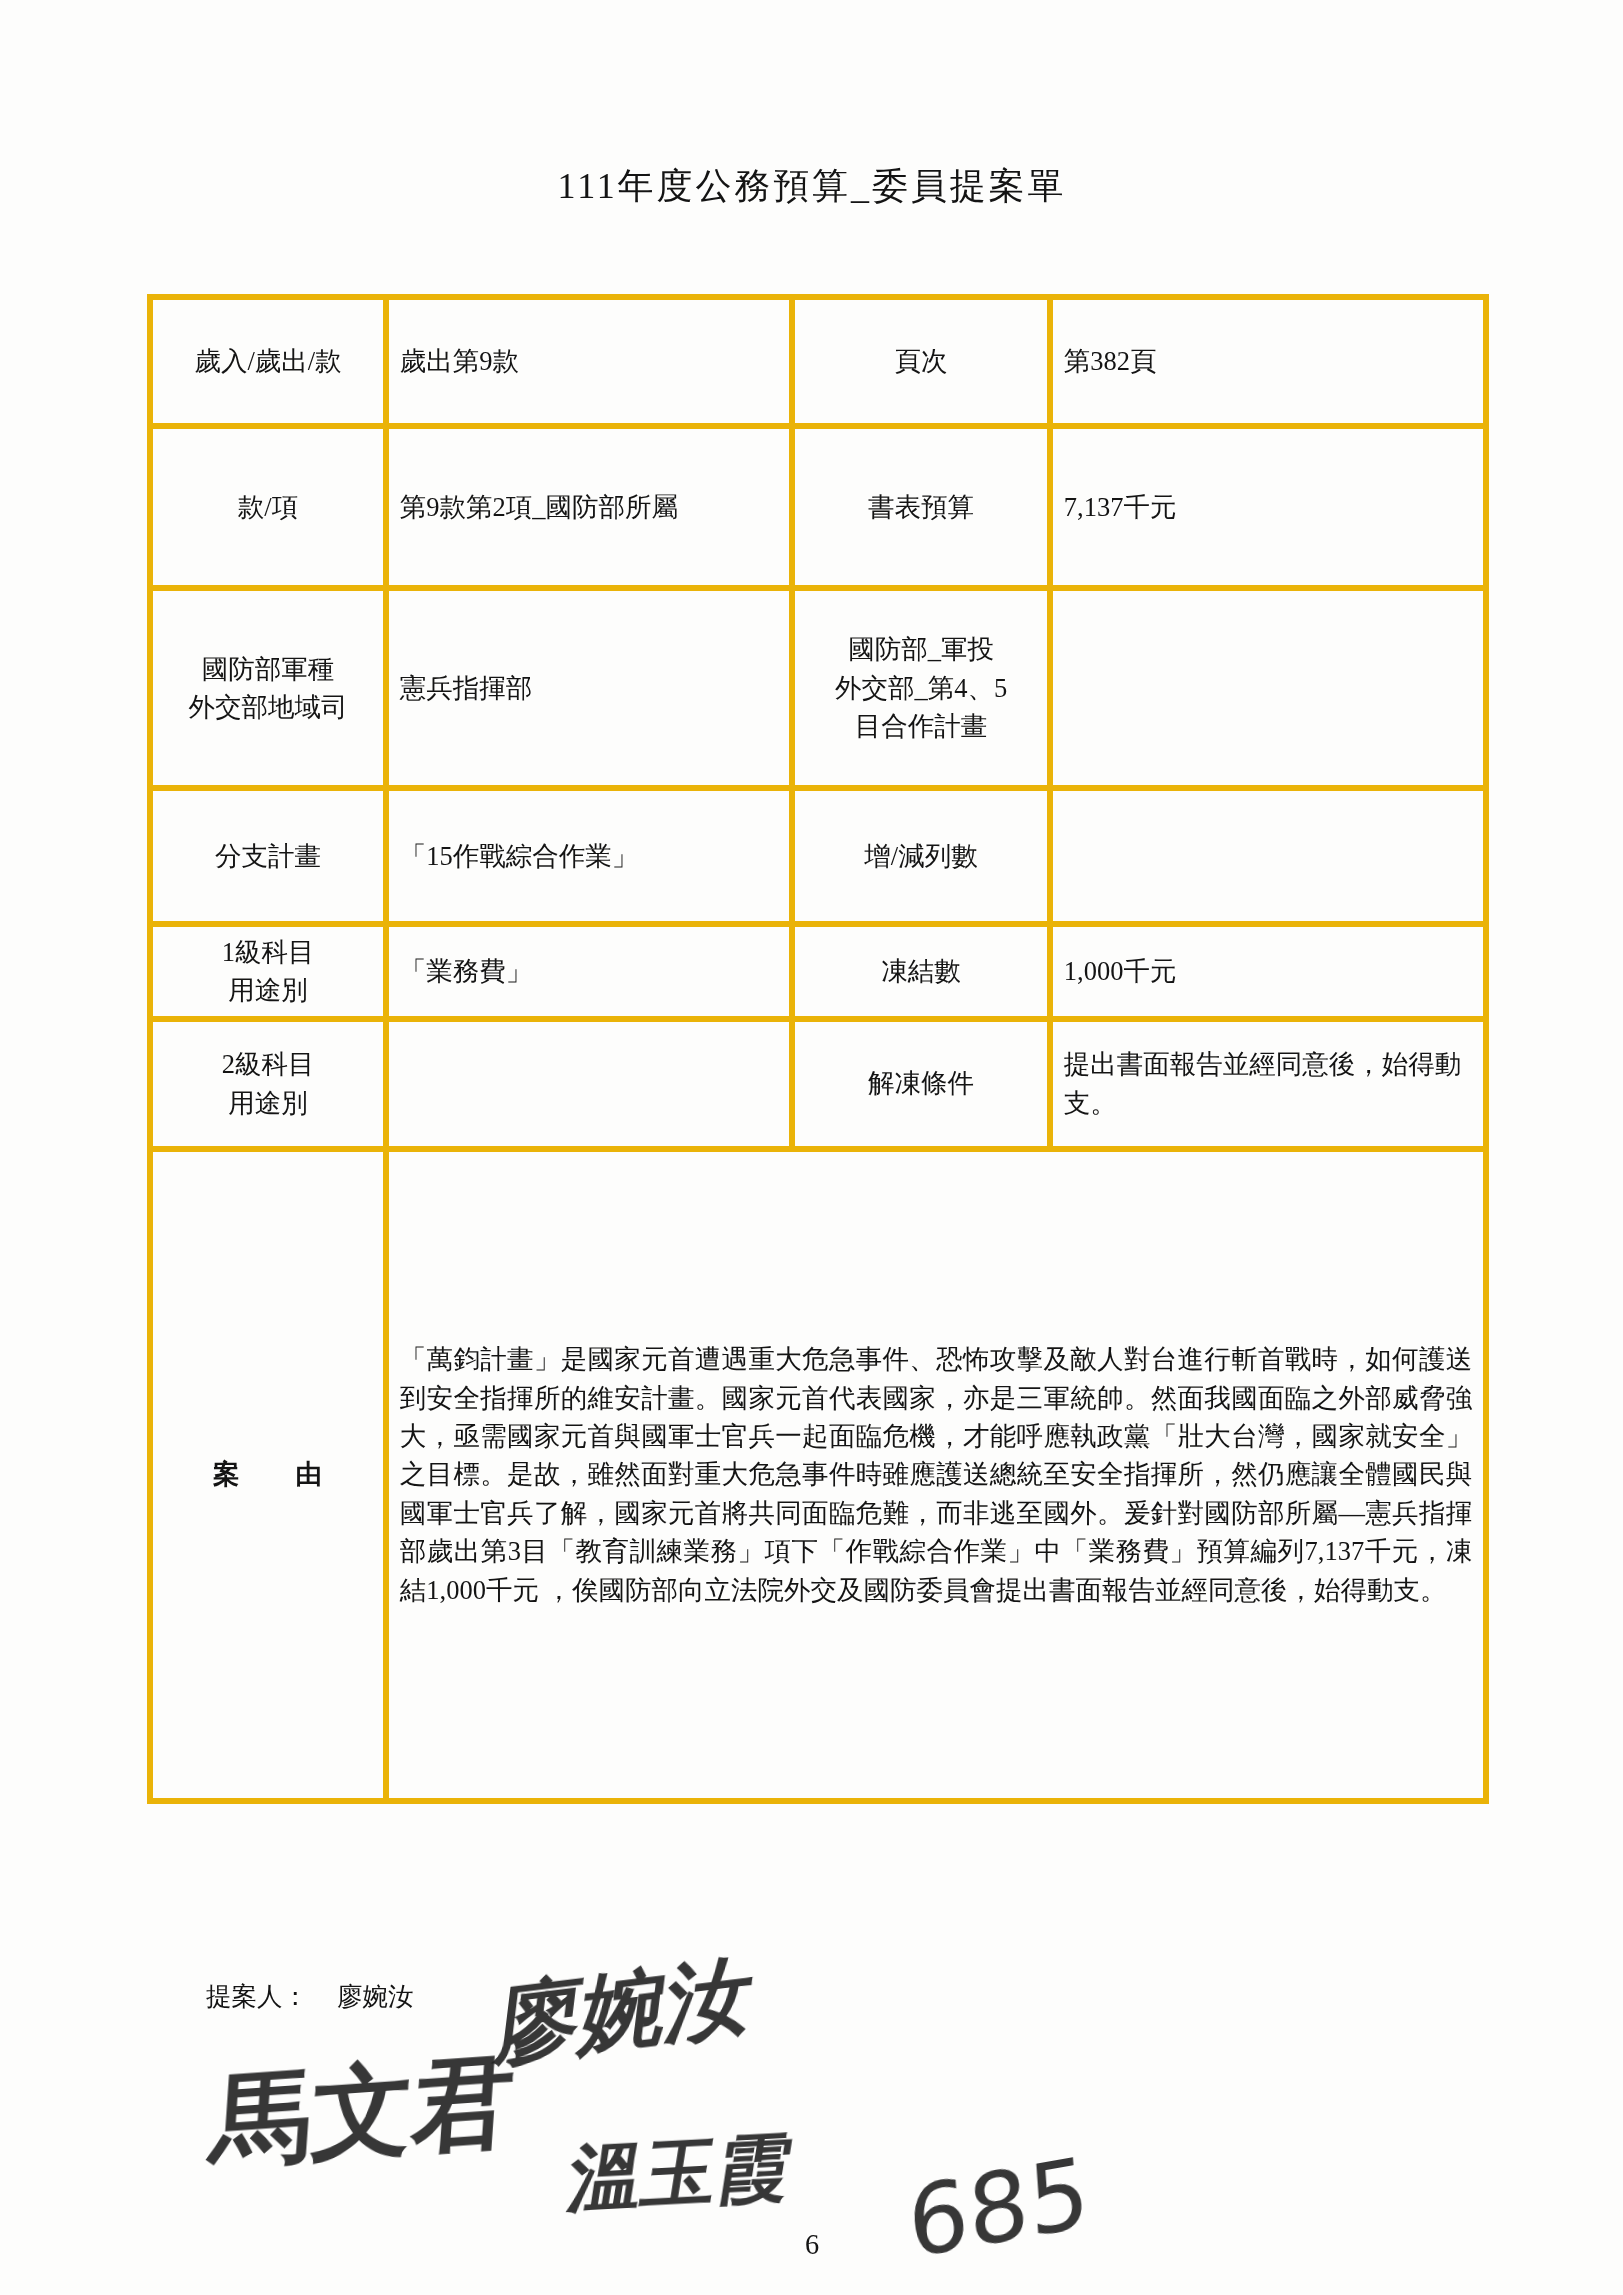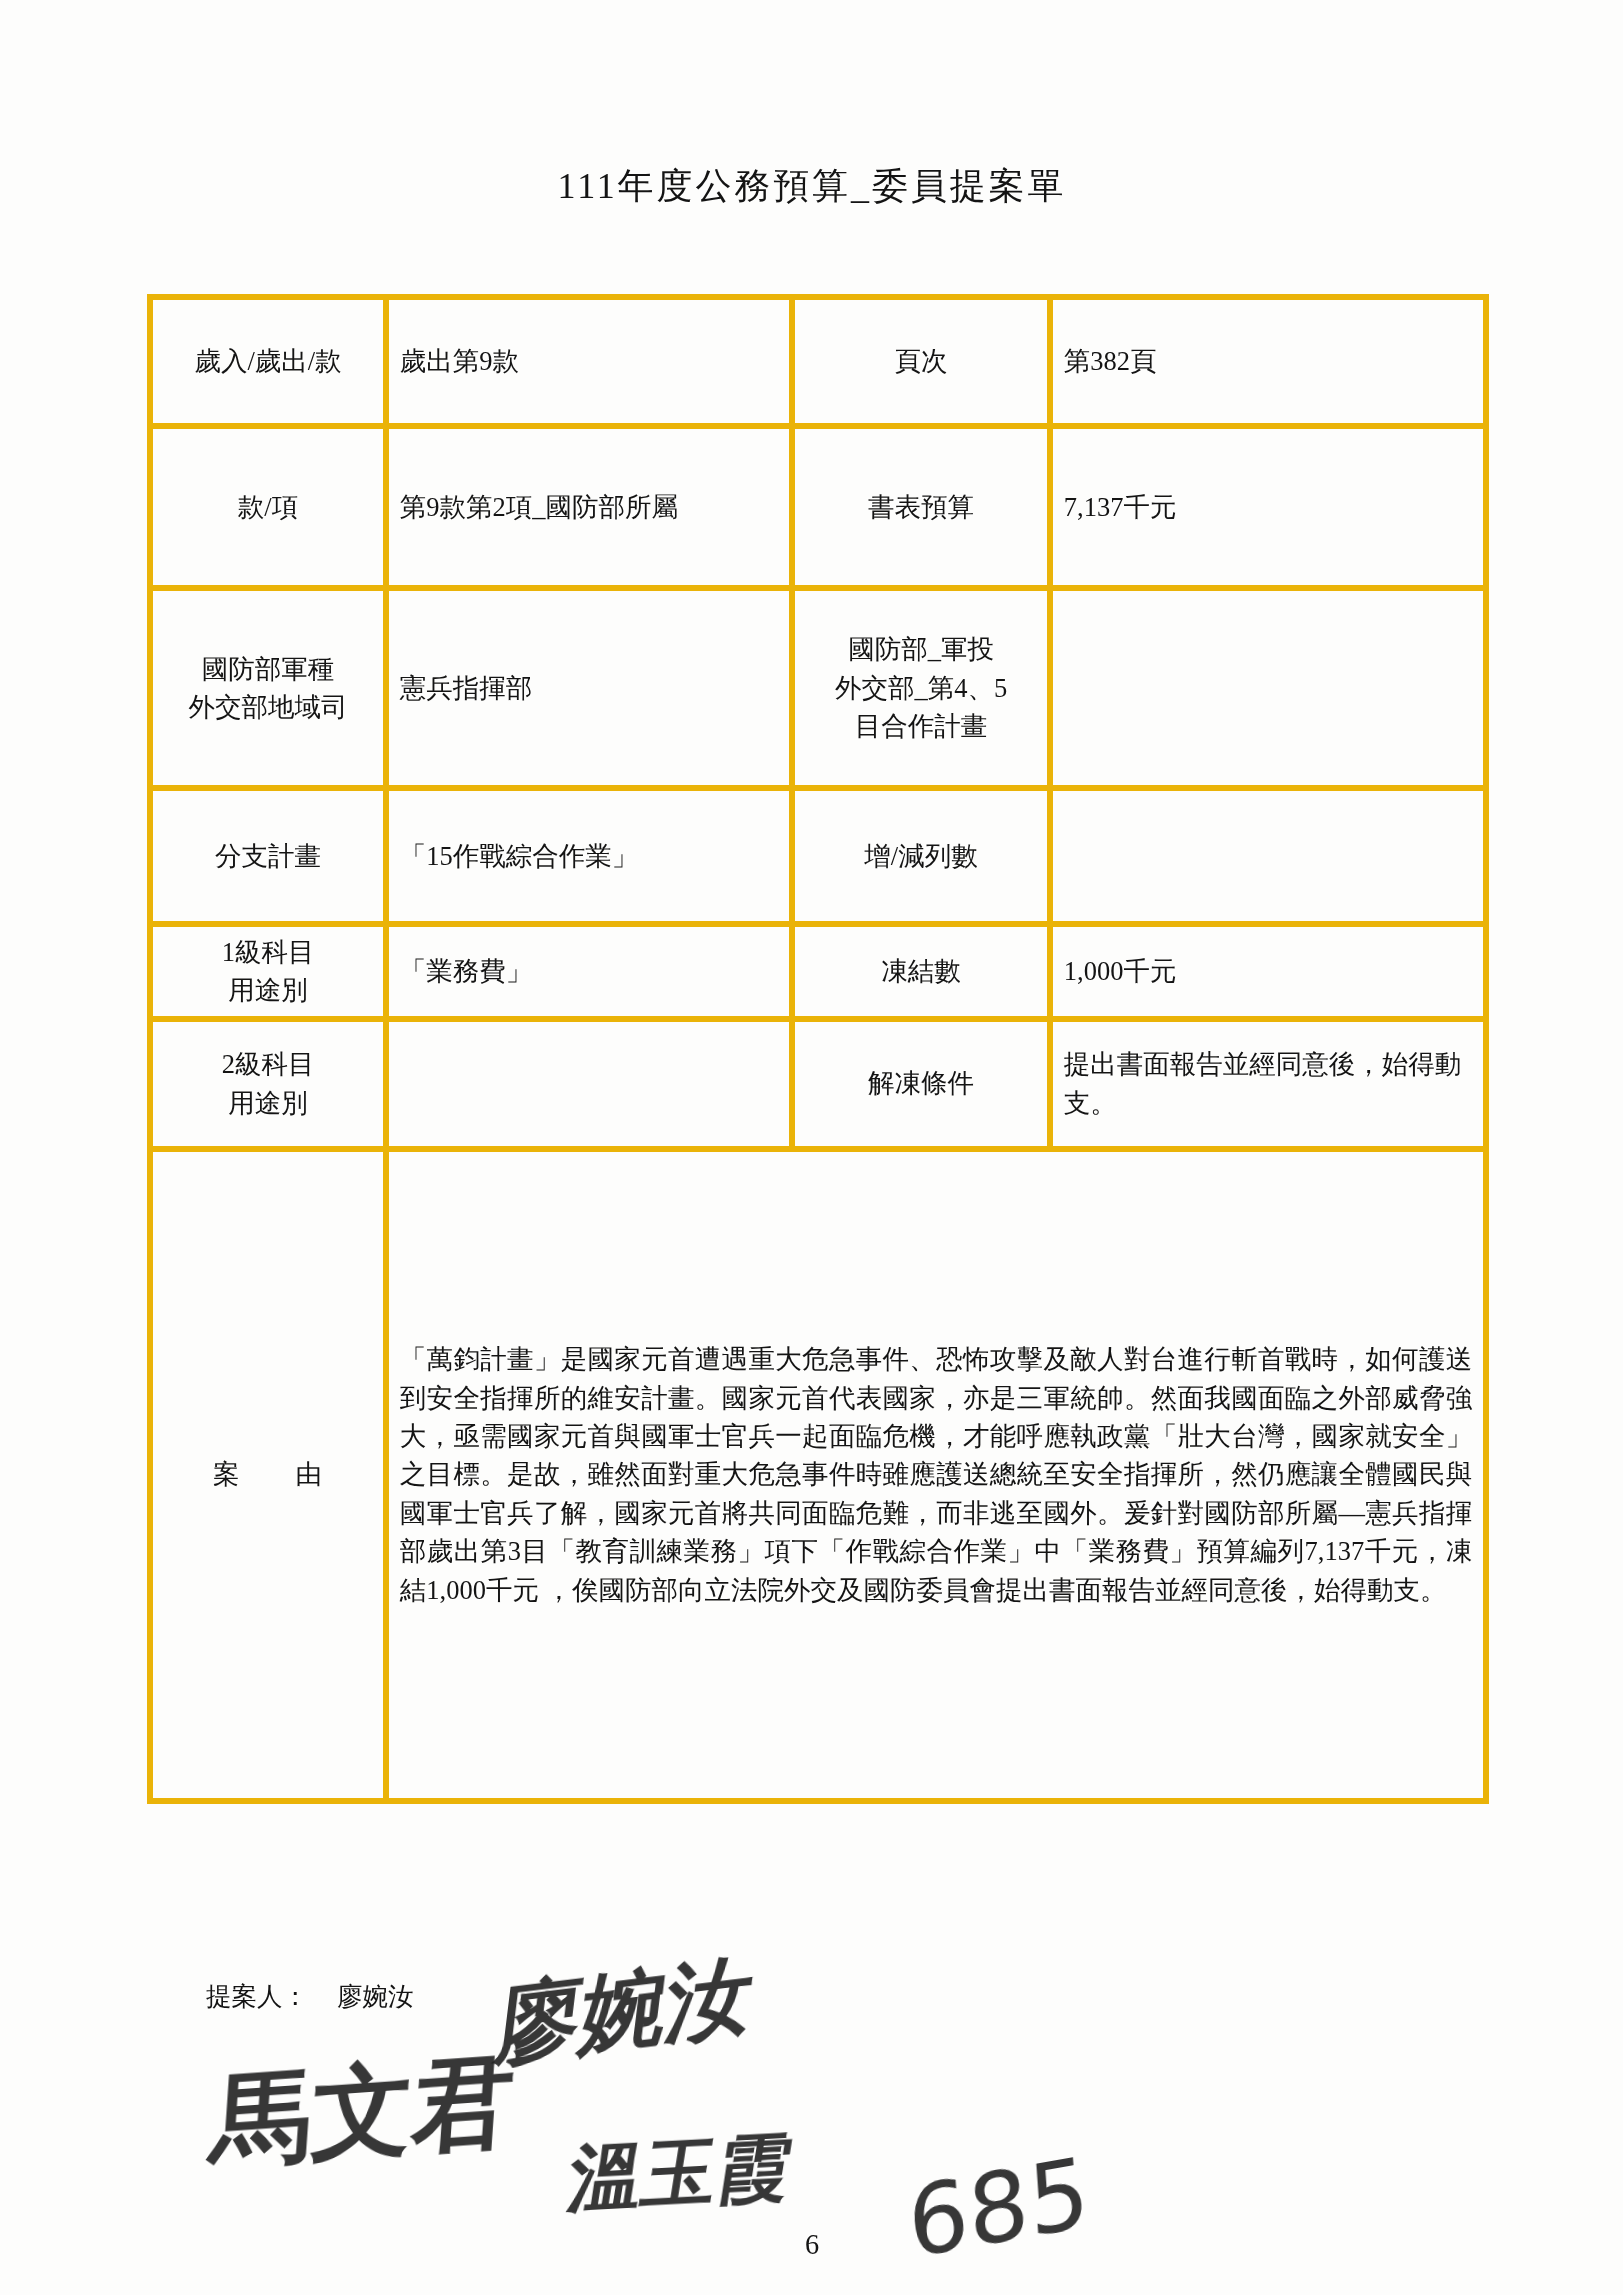--- a/index.html
+++ b/index.html
@@ -27,21 +27,21 @@
   table.doc-table td {
     border:6px solid #eab308;
     font-size:26.5px;
     vertical-align:middle;
     padding:5.9px 10.8px;
     line-height:1.45;
   }
   td.lab { text-align:center; padding:5.9px 3.9px; }
   td.val { text-align:left; }
   .pre { white-space:pre-line; }
-  td.case-label { text-align:center; font-size:27.5px; letter-spacing:1px; }
+  td.case-label { text-align:center; font-size:27.5px; letter-spacing:1px;font-weight:bold; }
   td.case-body {
     line-height:2.48;
     text-align:justify;
     padding:12.8px 18.6px 12.8px 16.7px;
     vertical-align:top;
   }
   .footer-line {
     position:absolute; top:1979px; left:206px;
     font-size:25.5px;
   }

